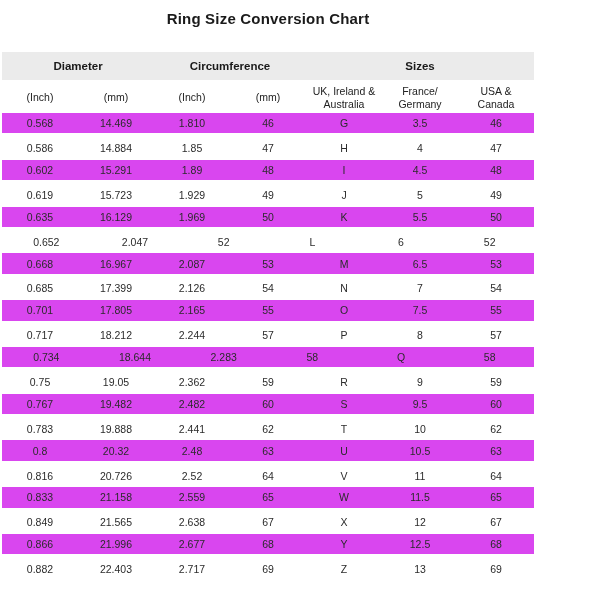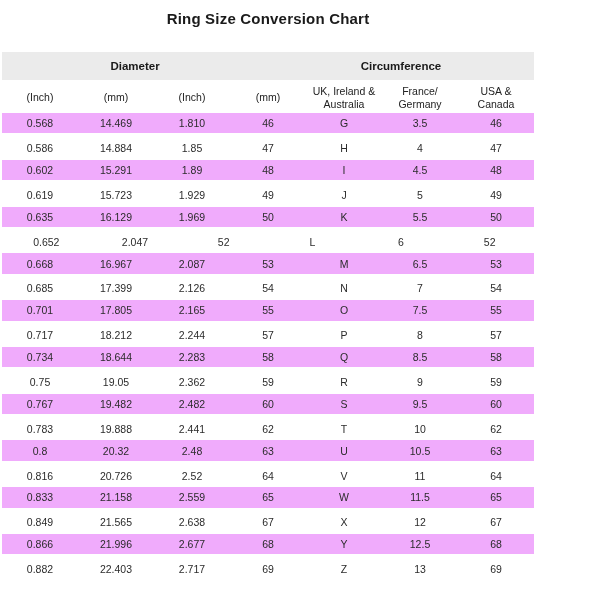--- a/index.html
+++ b/index.html
@@ -60,21 +60,21 @@
     padding: 0 4px;
     box-sizing: border-box;
   }
   .data-row {
     display: flex;
     height: 23.4px;
     box-sizing: border-box;
     background: #ffffff;
   }
   .data-row.striped {
-    background: #f0abfc;
+    background: #d946ef;
     border-bottom: 3px solid #ffffff;
     align-items: center;
   }
   .data-cell {
     flex: 1;
     display: flex;
     align-items: center;
     justify-content: center;
     text-align: center;
     font-size: 10.5px;
@@ -84,20 +84,21 @@
 </head>
 <body>
 
 <div class="page">
   <div class="title">Ring Size Conversion Chart</div>
 
   <div class="table">
     <div class="group-row">
         <div class="group-cell" style="flex: 2 1 0%;">Diameter</div>
         <div class="group-cell" style="flex: 2 1 0%;">Circumference</div>
+        <div class="group-cell" style="flex: 3 1 0%;">Sizes</div>
       </div>
     <div class="subheader-row">
         <div class="col-cell">(Inch)</div>
         <div class="col-cell">(mm)</div>
         <div class="col-cell">(Inch)</div>
         <div class="col-cell">(mm)</div>
         <div class="col-cell">UK, Ireland &amp; Australia</div>
         <div class="col-cell">France/ Germany</div>
         <div class="col-cell">USA &amp; Canada</div>
       </div>
@@ -190,21 +191,20 @@
           <div class="data-cell">P</div>
           <div class="data-cell">8</div>
           <div class="data-cell">57</div>
         </div>
         <div class="data-row striped">
           <div class="data-cell">0.734</div>
           <div class="data-cell">18.644</div>
           <div class="data-cell">2.283</div>
           <div class="data-cell">58</div>
           <div class="data-cell">Q</div>
-          <div class="data-cell">8.5</div>
           <div class="data-cell">58</div>
         </div>
         <div class="data-row">
           <div class="data-cell">0.75</div>
           <div class="data-cell">19.05</div>
           <div class="data-cell">2.362</div>
           <div class="data-cell">59</div>
           <div class="data-cell">R</div>
           <div class="data-cell">9</div>
           <div class="data-cell">59</div>

